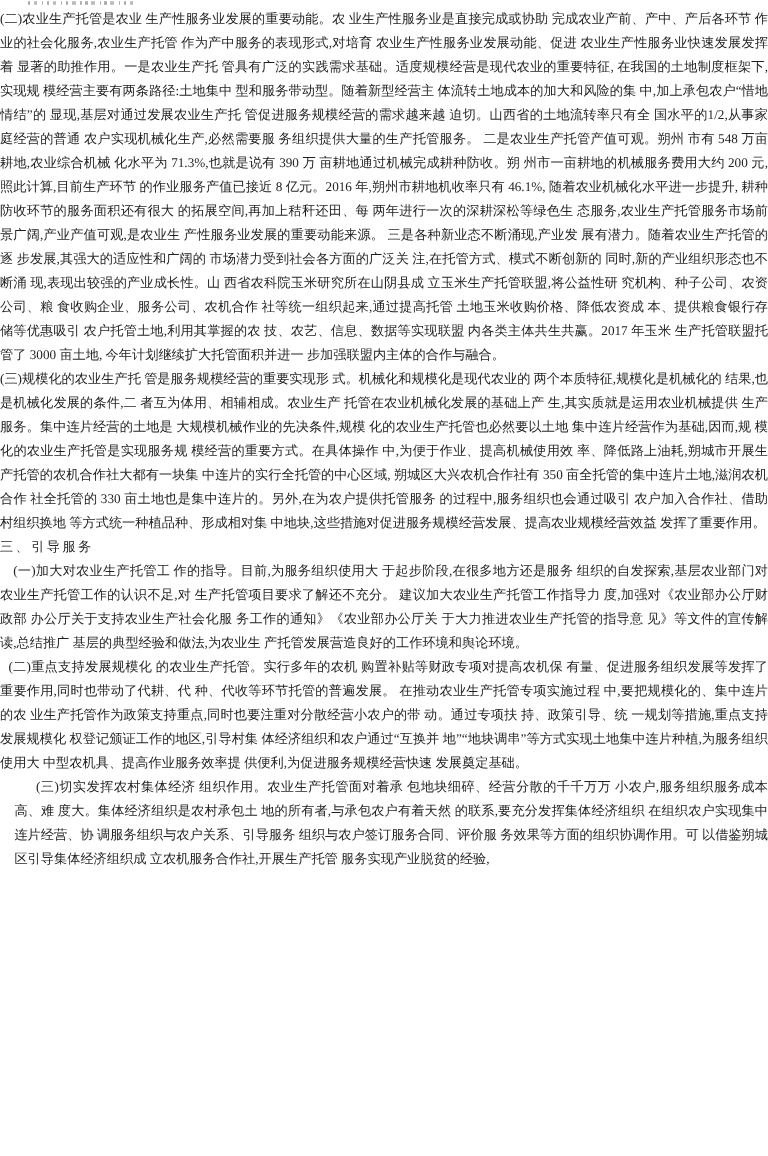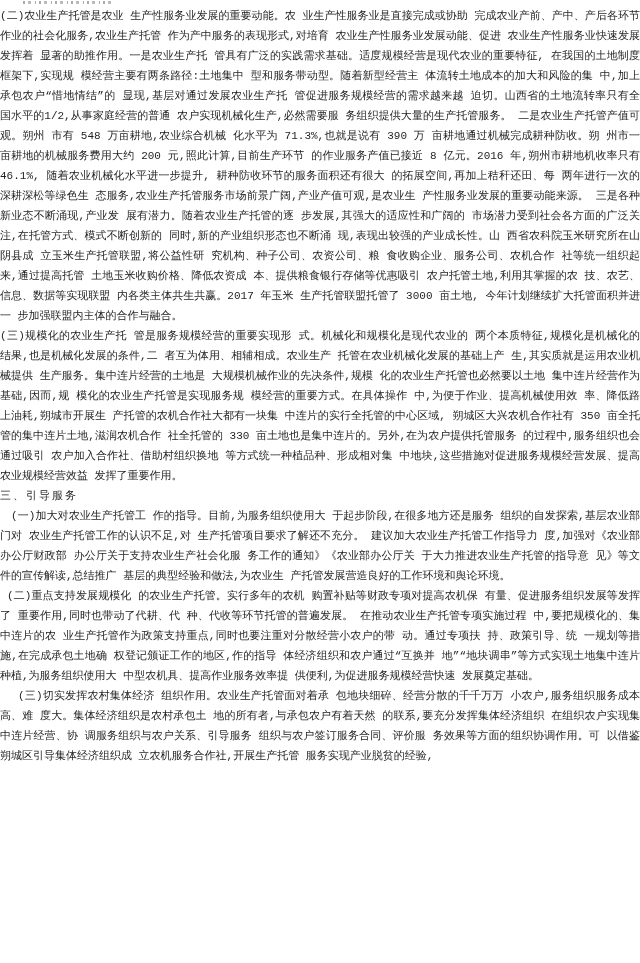--- a/index.html
+++ b/index.html
@@ -6,21 +6,21 @@
     margin: 0;
     padding: 0;
     background: #ffffff;
   }
   .page {
     position: relative;
     width: 640px;
     height: 767px;
     background: #ffffff;
     overflow: hidden;
-    font-family: Liberation Mono, monospace;
+    font-family: Liberation Serif, serif;
     color: #212121;
   }
   
   .clipped-line {
     position: absolute;
     top: 1px;
     left: 23px;
     width: 92px;
     height: 3px;
     background: repeating-linear-gradient(
@@ -48,21 +48,21 @@
   .para-feature-3 { margin: 1px 7px 0 16px; }
   .section-heading {
     margin: 12px 7px 9px 40px;
     font-size: 14px;
     line-height: 20px;
     letter-spacing: 2px;
     color: #141414;
   }
   .para-rec-1 { margin: 0 7px 0 19px; text-indent: 11px; }
   .para-rec-2 { margin: 1px 7px 0 16px; text-indent: 7px; }
-  .para-rec-3 { margin: 1px 7px 0 15px; text-indent: 18px; }
+  .para-rec-3 { margin: 1px 7px 0 15px; text-indent: 18px; padding-left: 12px; }
   .download-banner {
     position: absolute;
     top: 878px;
     left: 0;
     width: 100%;
     text-align: center;
     font-size: 33px;
     line-height: 40px;
     font-weight: 700;
     color: #a3a3a3;
@@ -83,21 +83,21 @@
 
   <div class="body-text">
     <p class="para-feature-2">(二)农业生产托管是农业 生产性服务业发展的重要动能。农 业生产性服务业是直接完成或协助 完成农业产前、产中、产后各环节 作业的社会化服务,农业生产托管 作为产中服务的表现形式,对培育 农业生产性服务业发展动能、促进 农业生产性服务业快速发展发挥着 显著的助推作用。一是农业生产托 管具有广泛的实践需求基础。适度规模经营是现代农业的重要特征, 在我国的土地制度框架下,实现规 模经营主要有两条路径:土地集中 型和服务带动型。随着新型经营主 体流转土地成本的加大和风险的集 中,加上承包农户“惜地情结”的 显现,基层对通过发展农业生产托 管促进服务规模经营的需求越来越 迫切。山西省的土地流转率只有全 国水平的1/2,从事家庭经营的普通 农户实现机械化生产,必然需要服 务组织提供大量的生产托管服务。 二是农业生产托管产值可观。朔州 市有 548 万亩耕地,农业综合机械 化水平为 71.3%,也就是说有 390 万 亩耕地通过机械完成耕种防收。朔 州市一亩耕地的机械服务费用大约 200 元,照此计算,目前生产环节 的作业服务产值已接近 8 亿元。2016 年,朔州市耕地机收率只有 46.1%, 随着农业机械化水平进一步提升, 耕种防收环节的服务面积还有很大 的拓展空间,再加上秸秆还田、每 两年进行一次的深耕深松等绿色生 态服务,农业生产托管服务市场前景广阔,产业产值可观,是农业生 产性服务业发展的重要动能来源。 三是各种新业态不断涌现,产业发 展有潜力。随着农业生产托管的逐 步发展,其强大的适应性和广阔的 市场潜力受到社会各方面的广泛关 注,在托管方式、模式不断创新的 同时,新的产业组织形态也不断涌 现,表现出较强的产业成长性。山 西省农科院玉米研究所在山阴县成 立玉米生产托管联盟,将公益性研 究机构、种子公司、农资公司、粮 食收购企业、服务公司、农机合作 社等统一组织起来,通过提高托管 土地玉米收购价格、降低农资成 本、提供粮食银行存储等优惠吸引 农户托管土地,利用其掌握的农 技、农艺、信息、数据等实现联盟 内各类主体共生共赢。2017 年玉米 生产托管联盟托管了 3000 亩土地, 今年计划继续扩大托管面积并进一 步加强联盟内主体的合作与融合。</p>
 
     <p class="para-feature-3">(三)规模化的农业生产托 管是服务规模经营的重要实现形 式。机械化和规模化是现代农业的 两个本质特征,规模化是机械化的 结果,也是机械化发展的条件,二 者互为体用、相辅相成。农业生产 托管在农业机械化发展的基础上产 生,其实质就是运用农业机械提供 生产服务。集中连片经营的土地是 大规模机械作业的先决条件,规模 化的农业生产托管也必然要以土地 集中连片经营作为基础,因而,规 模化的农业生产托管是实现服务规 模经营的重要方式。在具体操作 中,为便于作业、提高机械使用效 率、降低路上油耗,朔城市开展生 产托管的农机合作社大都有一块集 中连片的实行全托管的中心区域, 朔城区大兴农机合作社有 350 亩全托管的集中连片土地,滋润农机合作 社全托管的 330 亩土地也是集中连片的。另外,在为农户提供托管服务 的过程中,服务组织也会通过吸引 农户加入合作社、借助村组织换地 等方式统一种植品种、形成相对集 中地块,这些措施对促进服务规模经营发展、提高农业规模经营效益 发挥了重要作用。</p>
 
     <p class="section-heading">三、引导服务</p>
 
     <p class="para-rec-1">(一)加大对农业生产托管工 作的指导。目前,为服务组织使用大 于起步阶段,在很多地方还是服务 组织的自发探索,基层农业部门对 农业生产托管工作的认识不足,对 生产托管项目要求了解还不充分。 建议加大农业生产托管工作指导力 度,加强对《农业部办公厅财政部 办公厅关于支持农业生产社会化服 务工作的通知》《农业部办公厅关 于大力推进农业生产托管的指导意 见》等文件的宣传解读,总结推广 基层的典型经验和做法,为农业生 产托管发展营造良好的工作环境和舆论环境。</p>
 
-    <p class="para-rec-2">(二)重点支持发展规模化 的农业生产托管。实行多年的农机 购置补贴等财政专项对提高农机保 有量、促进服务组织发展等发挥了 重要作用,同时也带动了代耕、代 种、代收等环节托管的普遍发展。 在推动农业生产托管专项实施过程 中,要把规模化的、集中连片的农 业生产托管作为政策支持重点,同时也要注重对分散经营小农户的带 动。通过专项扶 持、政策引导、统 一规划等措施,在完成承包土地确 权登记颁证工作的地区,作的指导 体经济组织和农户通过“互换并 地”“地块调串”等方式实现土地集中连片种植,为服务组织使用大 中型农机具、提高作业服务效率提 供便利,为促进服务规模经营快速 发展奠定基础。</p>
+    <p class="para-rec-2">(二)重点支持发展规模化 的农业生产托管。实行多年的农机 购置补贴等财政专项对提高农机保 有量、促进服务组织发展等发挥了 重要作用,同时也带动了代耕、代 种、代收等环节托管的普遍发展。 在推动农业生产托管专项实施过程 中,要把规模化的、集中连片的农 业生产托管作为政策支持重点,同时也要注重对分散经营小农户的带 动。通过专项扶 持、政策引导、统 一规划等措施,重点支持发展规模化 权登记颁证工作的地区,引导村集 体经济组织和农户通过“互换并 地”“地块调串”等方式实现土地集中连片种植,为服务组织使用大 中型农机具、提高作业服务效率提 供便利,为促进服务规模经营快速 发展奠定基础。</p>
 
     <p class="para-rec-3">(三)切实发挥农村集体经济 组织作用。农业生产托管面对着承 包地块细碎、经营分散的千千万万 小农户,服务组织服务成本高、难 度大。集体经济组织是农村承包土 地的所有者,与承包农户有着天然 的联系,要充分发挥集体经济组织 在组织农户实现集中连片经营、协 调服务组织与农户关系、引导服务 组织与农户签订服务合同、评价服 务效果等方面的组织协调作用。可 以借鉴朔城区引导集体经济组织成 立农机服务合作社,开展生产托管 服务实现产业脱贫的经验,</p>
   </div>
 
   <div class="download-banner">
     <span class="remaining-part">剩余1页</span>
     <span class="hint-part">下载后可查阅</span>
   </div>
 
 </div>

